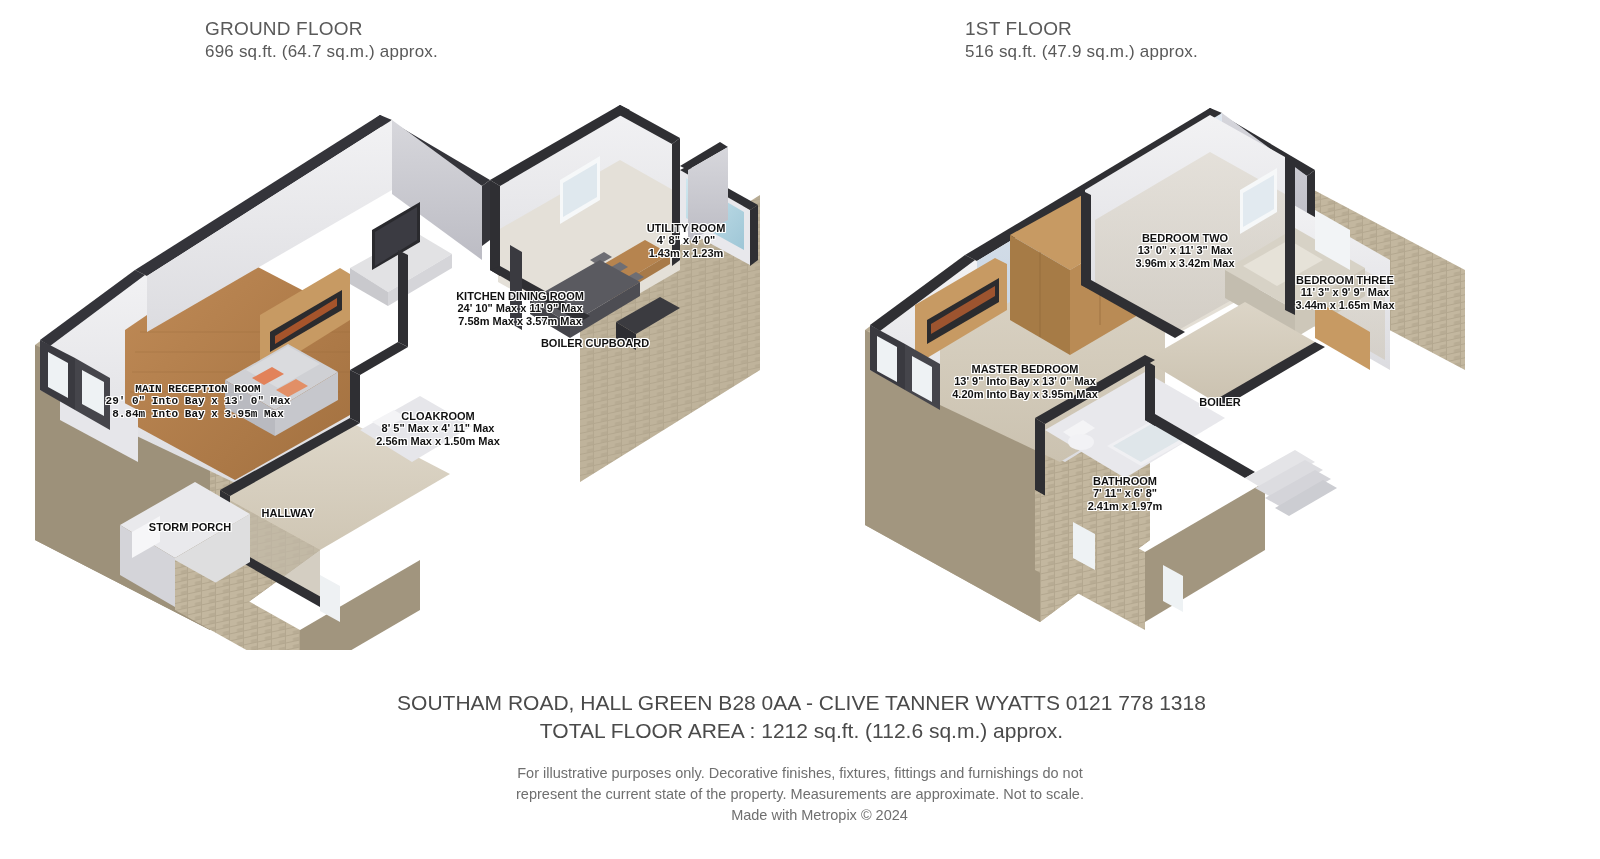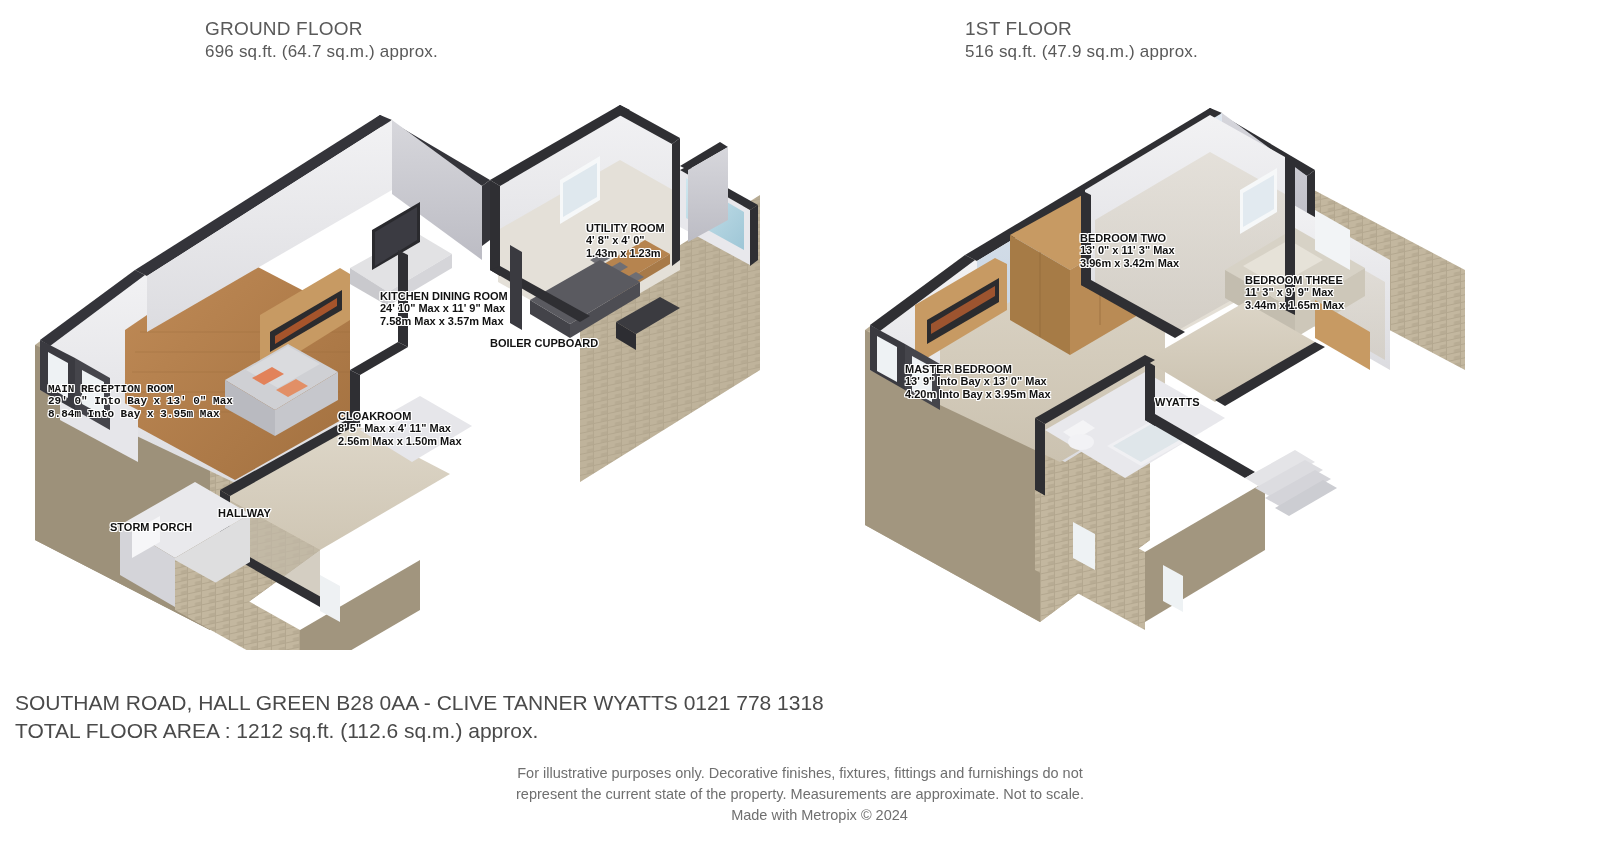--- a/index.html
+++ b/index.html
@@ -41,38 +41,39 @@
 
   
   .plan {
     position: absolute;
   }
   .plan svg { display: block; }
 
   
   .room-label {
     position: absolute;
-    text-align: left;
+    text-align: center;
     color: #111;
     font-size: 11px;
     font-weight: bold;
     line-height: 12.4px;
     white-space: nowrap;
     text-shadow:
        1px  0 0 #fff, -1px 0 0 #fff,
        0  1px 0 #fff, 0 -1px 0 #fff,
        1px  1px 0 #fff, -1px 1px 0 #fff,
        1px -1px 0 #fff, -1px -1px 0 #fff;
   }
   .room-label .dim { font-weight: bold; }
 
   
   .footer-title {
     position: absolute;
     left: 0; right: 12px;
+    text-align: center;
     color: #4a4a4a;
     font-size: 21px;
     line-height: 25px;
     padding-left: 15px;
   }
   #footer-address { top: 690px; }
   #footer-total   { top: 718px; }
   .disclaimer {
     position: absolute;
     left: 0; right: 0;
@@ -486,23 +487,28 @@
     <div class="dim">13' 0" x 11' 3" Max</div>
     <div class="dim">3.96m x 3.42m Max</div>
   </div>
 
   <div class="room-label" style="left:1245px; top:274px; width:200px;">
     <div>BEDROOM THREE</div>
     <div class="dim">11' 3" x 9' 9" Max</div>
     <div class="dim">3.44m x 1.65m Max</div>
   </div>
 
+  <div class="room-label" style="left:1035px; top:475px; width:180px;">
+    <div>BATHROOM</div>
+    <div class="dim">7' 11" x 6' 8"</div>
+    <div class="dim">2.41m x 1.97m</div>
+  </div>
 
   <div class="room-label" style="left:1155px; top:396px; width:130px;">
-    <div>WYATTS</div>
+    <div>BOILER</div>
   </div>
 
   <div class="footer-title" id="footer-address">SOUTHAM ROAD, HALL GREEN B28 0AA - CLIVE TANNER WYATTS 0121 778 1318</div>
   <div class="footer-title" id="footer-total">TOTAL FLOOR AREA : 1212 sq.ft. (112.6 sq.m.) approx.</div>
 
   <div class="disclaimer" id="disclaimer-block">
     <div>For illustrative purposes only. Decorative finishes, fixtures, fittings and furnishings do not</div>
     <div>represent the current state of the property. Measurements are approximate. Not to scale.</div>
   </div>
   <div class="disclaimer" id="credit">Made with Metropix © 2024</div>

